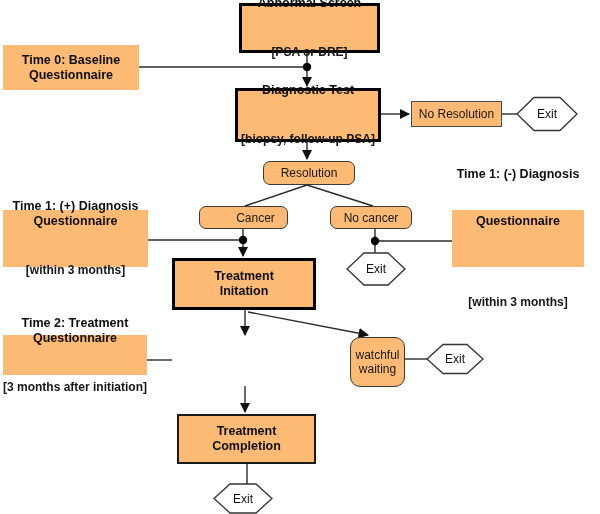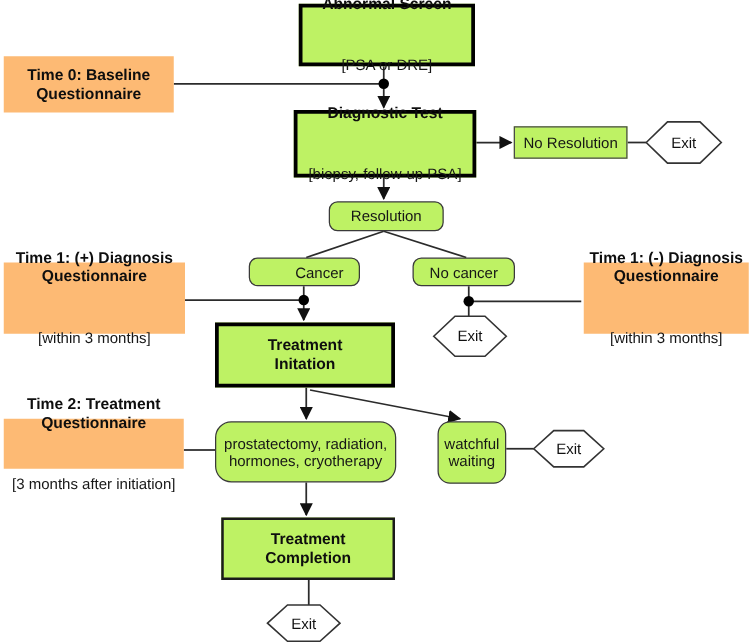--- a/index.html
+++ b/index.html
@@ -3,29 +3,29 @@
 <meta charset="utf-8">
 <style>
   html,body{margin:0;padding:0;background:#ffffff;}
   #canvas{
     position:relative;width:600px;height:514px;background:#ffffff;
     font-family:"Liberation Sans",sans-serif;color:#0e0e0e;overflow:hidden;
   }
   #wires{position:absolute;left:0;top:0;width:600px;height:514px;z-index:1;}
   .node{position:absolute;z-index:2;display:flex;flex-direction:column;
         align-items:center;justify-content:center;text-align:center;
-        box-sizing:border-box;background:#bef264;}
+        box-sizing:border-box;background:#fdba74;}
   .strong-box{border:3px solid #000000;}
   .med-box{border:2px solid #1a1a1a;}
   .thin-box{border:1px solid #4a4a4a;}
   .round-sm{border:1px solid #3a3a3a;border-radius:7px;}
   .round-lg{border:1px solid #3a3a3a;border-radius:13px;}
   .note{background:#fdba74;border:none;}
   .t-bold{font-weight:bold;font-size:12.5px;line-height:15px;}
-  .t-reg{font-weight:normal;font-size:12px;line-height:15px;color:#161616;margin-top:34px;}
+  .t-reg{font-weight:bold;font-size:12px;line-height:15px;color:#161616;margin-top:34px;}
   .t-small{font-weight:normal;font-size:12px;line-height:14px;color:#161616;}
   .hex-label{position:absolute;z-index:2;background:transparent;
              font-size:12px;color:#111;display:flex;align-items:center;
              justify-content:center;text-align:center;}
 </style>
 </head>
 <body>
 
 <div id="canvas">
 
@@ -109,41 +109,37 @@
   <div class="node round-sm" style="left:330px;top:206px;width:82px;height:23px;">
     <div class="t-small">No cancer</div>
   </div>
 
   <div class="node note" style="left:3px;top:210px;width:145px;height:57px;">
     <div class="t-bold">Time 1: (+) Diagnosis</div>
     <div class="t-bold">Questionnaire</div>
     <div class="t-reg">[within 3 months]</div>
   </div>
 
-  <div class="node note" style="left:467px;top:210px;width:132px;height:57px;">
+  <div class="node note" style="left:452px;top:210px;width:132px;height:57px;gap:32px;">
     <div class="t-bold">Time 1: (-) Diagnosis</div>
     <div class="t-bold">Questionnaire</div>
     <div class="t-reg">[within 3 months]</div>
   </div>
 
   <div class="node strong-box" style="left:172px;top:258px;width:144px;height:52px;">
     <div class="t-bold">Treatment</div>
     <div class="t-bold">Initation</div>
   </div>
 
   <div class="node note" style="left:3px;top:335px;width:144px;height:40px;">
     <div class="t-bold">Time 2: Treatment</div>
     <div class="t-bold">Questionnaire</div>
     <div class="t-reg">[3 months after initiation]</div>
   </div>
 
-  <div class="node round-lg" style="left:172px;top:337px;width:145px;height:49px;">
-    <div class="t-small">prostatectomy, radiation,</div>
-    <div class="t-small">hormones, cryotherapy</div>
-  </div>
 
   <div class="node round-lg" style="left:350px;top:337px;width:55px;height:50px;border-radius:10px;">
     <div class="t-small">watchful</div>
     <div class="t-small">waiting</div>
   </div>
 
   <div class="node med-box" style="left:177px;top:414px;width:139px;height:50px;">
     <div class="t-bold">Treatment</div>
     <div class="t-bold">Completion</div>
   </div>

